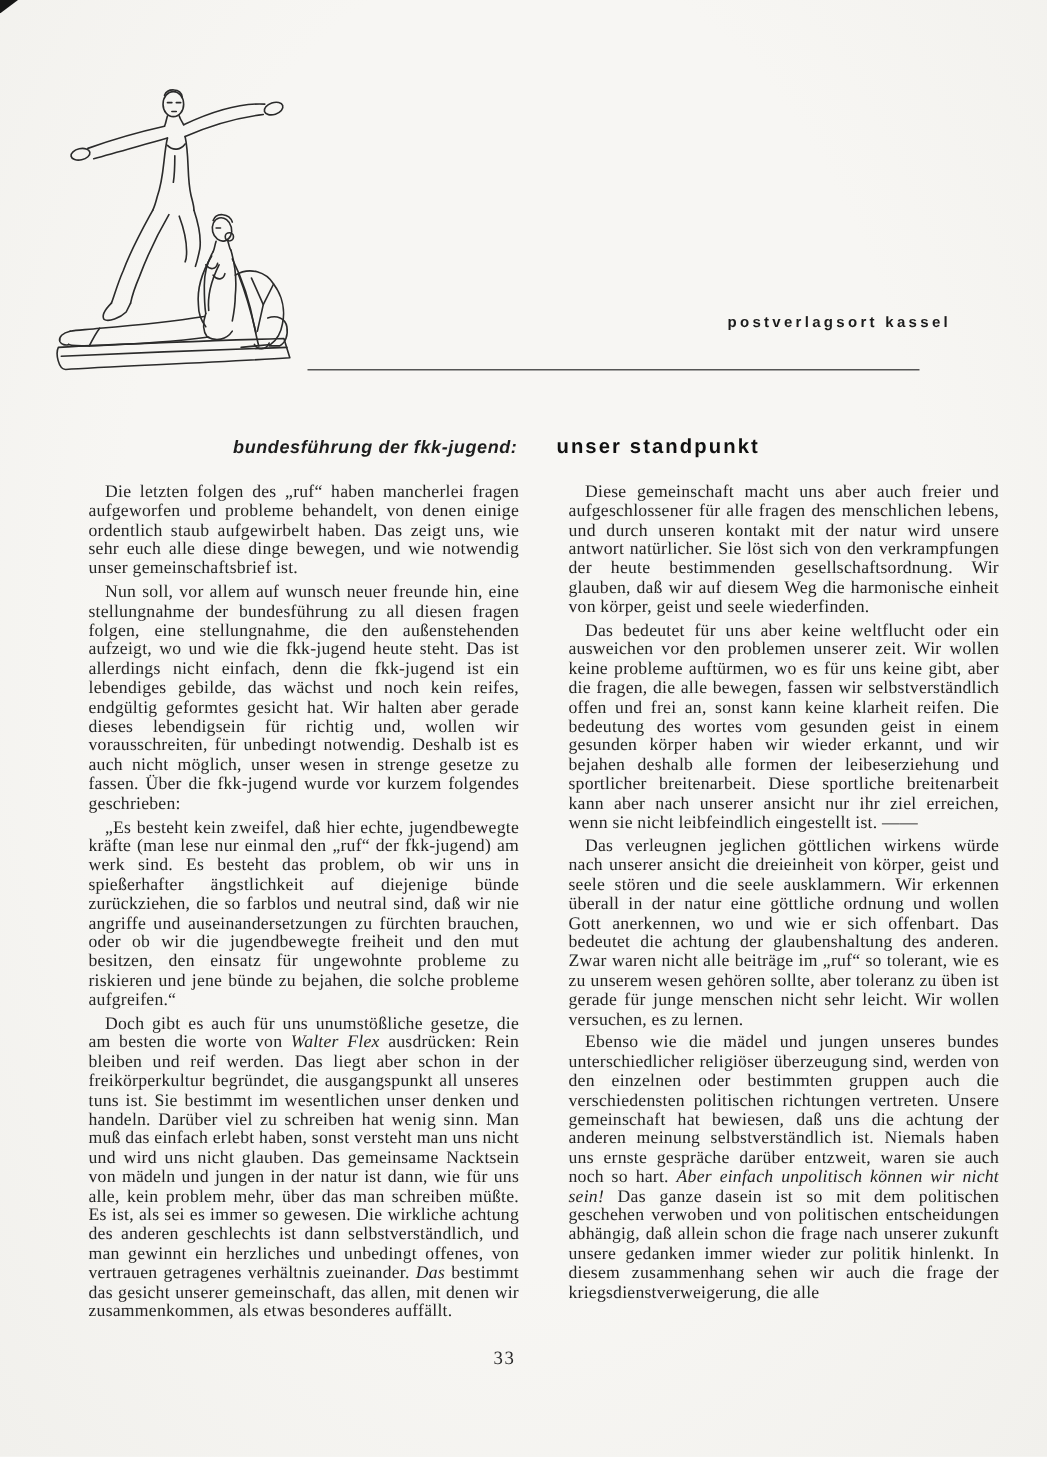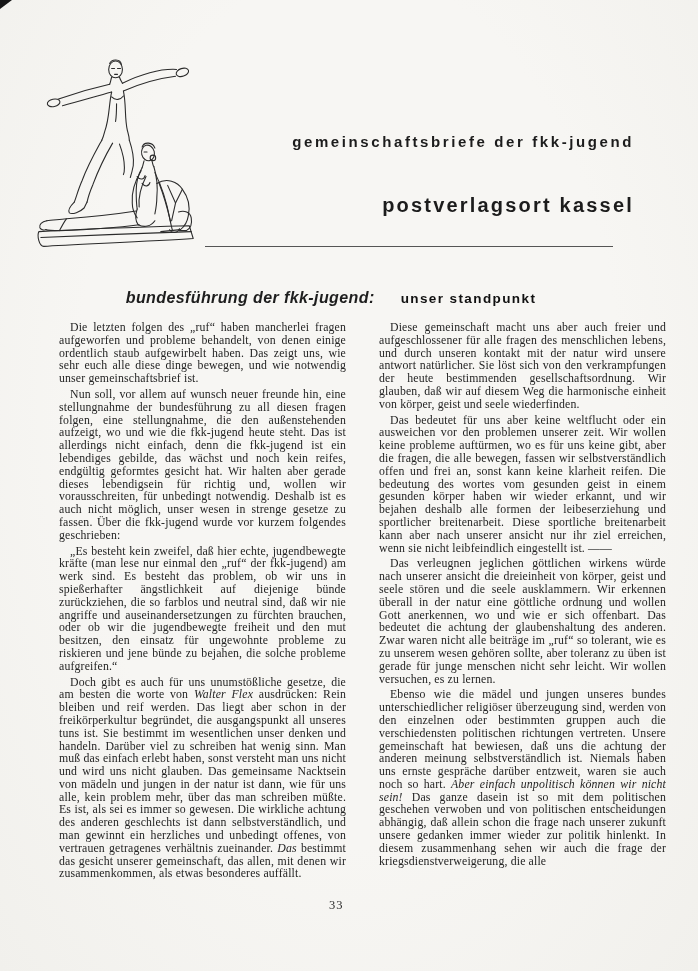--- a/index.html
+++ b/index.html
@@ -22,31 +22,31 @@
     position:absolute;top:74px;right:64px;
     font-family:"Liberation Sans", sans-serif;font-weight:700;
     font-size:39px;letter-spacing:5px;color:#151515;white-space:nowrap;
   }
   .masthead-line{
     position:absolute;right:64px;white-space:nowrap;
     font-family:"Liberation Sans", sans-serif;font-weight:700;color:#1c1c1c;
   }
   .m-sub{top:133px;font-size:15px;letter-spacing:2.6px;}
   .m-date{top:162px;right:60px;font-size:15.5px;letter-spacing:1.2px;}
-  .m-post{top:194px;font-size:20px;letter-spacing:2.2px;}
+  .m-post{top:210px;font-size:10px;letter-spacing:2.2px;}
   
   .illustration{position:absolute;left:33px;top:52px;width:172px;height:198px;}
   
   .mast-rule{position:absolute;left:205px;top:246px;width:408px;height:1px;background:#555;}
   
   .section-heading{
     position:absolute;left:0;top:289px;width:662px;text-align:center;
     font-family:"Liberation Sans", sans-serif;white-space:nowrap;
   }
-  .heading-kicker{font-style:italic;font-weight:700;font-size:16px;letter-spacing:0.4px;color:#1e1e1e;margin-top:28px;}
+  .heading-kicker{font-style:italic;font-weight:700;font-size:12px;letter-spacing:0.4px;color:#1e1e1e;margin-top:28px;}
   .heading-title{font-weight:700;font-size:13.5px;letter-spacing:1.4px;margin-left:26px;color:#111;}
   
   .columns{
     position:absolute;left:37px;top:321px;width:629px;
     display:flex;gap:11px;
   }
   .col{width:309px;margin-left:22px;}
   .para{
     margin:0 0 3px 0;
     font-size:11.8px;line-height:12.8px;
@@ -127,21 +127,20 @@
       <path d="M14,171 C9,172 6,175 7,178 C8,180 11,181 13,180"></path>
       <path d="M34,169 C31,173 29,177 27,181"></path>
 
       <path d="M126,133 C136,127 147,131 152,139 C158,147 160,157 158,166 C157,172 154,177 150,180 L130,182"></path>
       <path d="M137,135 L145,153 L141,171"></path>
       <path d="M152,139 L145,153"></path>
       <path d="M148,162 C154,160 160,162 161,168 C162,174 160,179 156,181 L149,181"></path>
     </g>
   </svg>
 
-  <div class="masthead-line m-sub">gemeinschaftsbriefe der fkk-jugend</div>
   <div class="masthead-line m-post">postverlagsort kassel</div>
 
   <div class="mast-rule"></div>
 
   <div class="section-heading">
     <span class="heading-kicker">bundesführung der fkk-jugend:</span><span class="heading-title">unser standpunkt</span>
   </div>
 
   <div class="columns">
     <div class="col">

